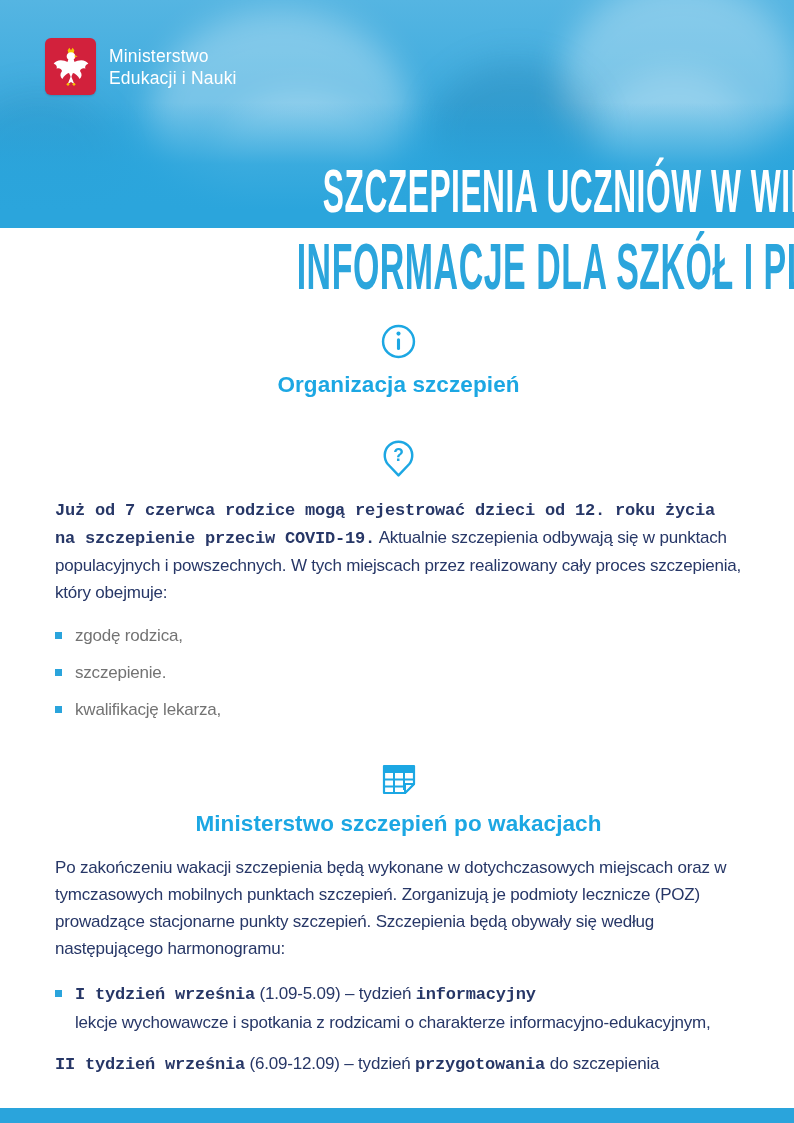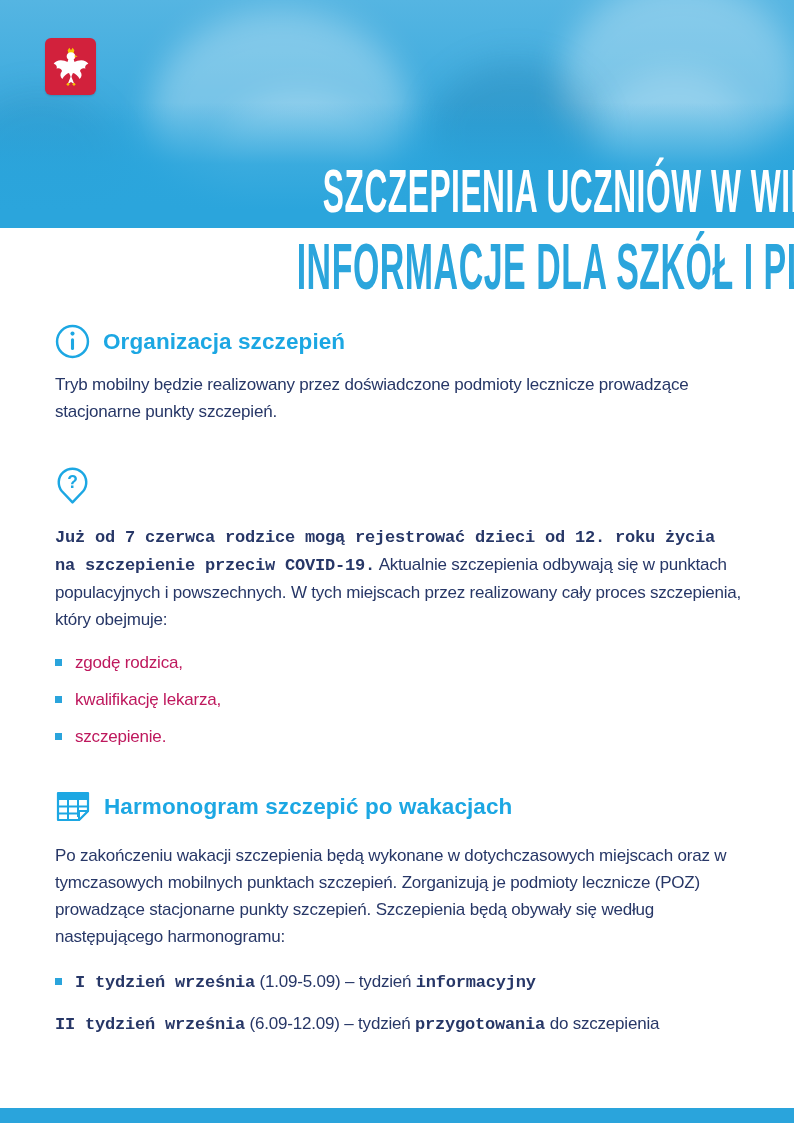--- a/index.html
+++ b/index.html
@@ -67,40 +67,41 @@
     letter-spacing: 1px; line-height: 1;
     transform: scaleX(0.53); transform-origin: 50% 50%;
   }
 
   
   .content { padding: 0 52px 0 55px; }
 
   .section-heading {
     display: flex; align-items: center; gap: 13px;
     margin-top: 15px;
+    flex-direction: column;
   }
   .section-heading .h-icon { flex: 0 0 auto; display: flex; }
   .section-heading h2 {
     font-size: 22.5px; font-weight: 600; color: #1ca7e3;
     letter-spacing: 0.1px;
   }
   .s2 .section-heading { margin-top: 42px; }
   .s3 .section-heading { margin-top: 42px; }
 
   p.body-text {
     font-size: 17px; line-height: 27px; color: #273767;
     margin-top: 17px; max-width: 700px; letter-spacing: -0.2px;
   }
   p.body-text.tight { margin-top: 12px; }
   .bold { font-weight: 700; font-family: Liberation Mono, monospace; }
 
   ul.simple-list { list-style: none; margin-top: 20px; }
   ul.simple-list li {
     display: flex; align-items: flex-start; gap: 13px;
-    font-size: 17px; line-height: 20px; color: #be185d;
+    font-size: 17px; line-height: 20px; color: #737373;
     margin-bottom: 17px; letter-spacing: -0.2px;
   }
   .sq {
     flex: 0 0 auto; width: 7px; height: 7px; margin-top: 6px;
     background: #2aa4dc; display: inline-block;
   }
 
   ul.schedule-list { list-style: none; margin-top: 18px; }
   ul.schedule-list li {
     display: flex; align-items: flex-start; gap: 13px;
@@ -133,20 +134,24 @@
         <path d="M25 9 L27.5 5 L30 9 L32.5 5 L35 9 L34 13 L26 13 Z" fill="#f6c300"></path>
         <path d="M30 12 c4 0 6.5 2.5 6.5 6 0 2.2-1 3.8-2.5 4.8 l1.2 3.5 c0.3 9-1 16-5.2 23 c-4.2-7-5.5-14-5.2-23 l1.2-3.5 c-1.5-1-2.5-2.6-2.5-4.8 0-3.5 2.5-6 6.5-6 z" fill="#ffffff"></path>
         <path d="M35.5 16.5 L40 18 L35.5 19.8 Z" fill="#f6c300"></path>
         <path d="M26 27 C17 22 8 23 4 29 C8 30 9.5 33 8.5 36.5 C12 35 15.5 36.5 16.5 40 C13 44.5 13.5 48.5 17 52 C19.5 47 23.5 43.5 28 42.5 Z" fill="#ffffff"></path>
         <path d="M34 27 C43 22 52 23 56 29 C52 30 50.5 33 51.5 36.5 C48 35 44.5 36.5 43.5 40 C47 44.5 46.5 48.5 43 52 C40.5 47 36.5 43.5 32 42.5 Z" fill="#ffffff"></path>
         <path d="M30 47 L25 60 L30 56.5 L35 60 Z" fill="#ffffff"></path>
         <circle cx="25.5" cy="60" r="2" fill="#f6c300"></circle>
         <circle cx="34.5" cy="60" r="2" fill="#f6c300"></circle>
       </svg>
     </div>
+    <div class="ministry-text">
+      <div>Ministerstwo</div>
+      <div>Edukacji i Nauki</div>
+    </div>
   </div>
 
   <div class="title-primary-wrap">
     <span class="title-primary">SZCZEPIENIA UCZNIÓW W WIEKU 12-18 LAT</span>
   </div>
 </div>
 
 <div class="title-secondary-band">
   <span class="title-secondary">INFORMACJE DLA SZKÓŁ I PLACÓWEK</span>
 </div>
@@ -157,70 +162,70 @@
     <div class="section-heading">
       <span class="h-icon">
         <svg width="35" height="35" viewBox="0 0 34 34" aria-hidden="true">
           <circle cx="17" cy="17" r="15" fill="none" stroke="#1ca7e3" stroke-width="2.4"></circle>
           <rect x="15.5" y="13.8" width="3" height="11.5" rx="1.5" fill="#1ca7e3"></rect>
           <circle cx="17" cy="9.3" r="2" fill="#1ca7e3"></circle>
         </svg>
       </span>
       <h2>Organizacja szczepień</h2>
     </div>
-    <p class="body-text tight">Tryb mobilny będzie realizowany przez doświadczone podmioty lecznicze prowadzące stacjonarne punkty szczepień.</p>
   </section>
 
   <section class="s2">
     <div class="section-heading">
       <span class="h-icon">
         <svg width="35" height="39" viewBox="0 0 34 38" aria-hidden="true">
           <path d="M27.3 23.6 A13.4 13.4 0 1 0 6.7 23.6 L17 34.5 Z" fill="none" stroke="#1ca7e3" stroke-width="2.4" stroke-linejoin="round"></path>
           <text x="17" y="20.5" text-anchor="middle" font-family="Liberation Sans, sans-serif" font-size="17" font-weight="bold" fill="#1ca7e3">?</text>
         </svg>
       </span>
     </div>
     <p class="body-text"><span class="bold">Już od 7 czerwca rodzice mogą rejestrować dzieci od 12. roku życia na szczepienie przeciw COVID-19.</span><span> Aktualnie szczepienia odbywają się w punktach populacyjnych i powszechnych. W tych miejscach przez realizowany cały proces szczepienia, który obejmuje:</span></p>
     <ul class="simple-list">
       <li>
           <span class="sq"></span>
           <span>zgodę rodzica,</span>
         </li>
       <li>
           <span class="sq"></span>
+          <span>szczepienie.</span>
+        </li>
+      <li>
+          <span class="sq"></span>
           <span>kwalifikację lekarza,</span>
-        </li>
-      <li>
-          <span class="sq"></span>
-          <span>szczepienie.</span>
         </li>
     </ul>
   </section>
 
   <section class="s3">
     <div class="section-heading">
       <span class="h-icon">
         <svg width="36" height="36" viewBox="0 0 36 36" aria-hidden="true">
           <rect x="3" y="4" width="30" height="7" fill="#1ca7e3"></rect>
           <path d="M3 4 H33 V22 L24 31 H3 Z" fill="none" stroke="#1ca7e3" stroke-width="2.2" stroke-linejoin="round"></path>
           <line x1="13" y1="11" x2="13" y2="31" stroke="#1ca7e3" stroke-width="2"></line>
           <line x1="23" y1="11" x2="23" y2="28" stroke="#1ca7e3" stroke-width="2"></line>
           <line x1="3" y1="17.5" x2="33" y2="17.5" stroke="#1ca7e3" stroke-width="2"></line>
           <line x1="3" y1="24.5" x2="29" y2="24.5" stroke="#1ca7e3" stroke-width="2"></line>
           <path d="M24 31 L24 22 L33 22 Z" fill="#ffffff" stroke="#1ca7e3" stroke-width="2" stroke-linejoin="round"></path>
         </svg>
       </span>
-      <h2>Harmonogram szczepić po wakacjach</h2>
+      <h2>Ministerstwo szczepień po wakacjach</h2>
     </div>
     <p class="body-text">Po zakończeniu wakacji szczepienia będą wykonane w dotychczasowych miejscach oraz w tymczasowych mobilnych punktach szczepień. Zorganizują je podmioty lecznicze (POZ) prowadzące stacjonarne punkty szczepień. Szczepienia będą obywały się według następującego harmonogramu:</p>
     <ul class="schedule-list">
       <li>
         <span class="sq"></span>
         <div>
           <div><span class="bold">I tydzień września</span><span> (1.09-5.09) – tydzień </span><span class="bold">informacyjny</span><span></span></div>
+          <div class="sched-line2">lekcje wychowawcze i spotkania z rodzicami o charakterze informacyjno-edukacyjnym,</div>
         </div>
       </li>
       <li>
 
         <div>
           <div><span class="bold">II tydzień września</span><span> (6.09-12.09) – tydzień </span><span class="bold">przygotowania</span><span> do szczepienia</span></div>
 
         </div>
       </li>
 

